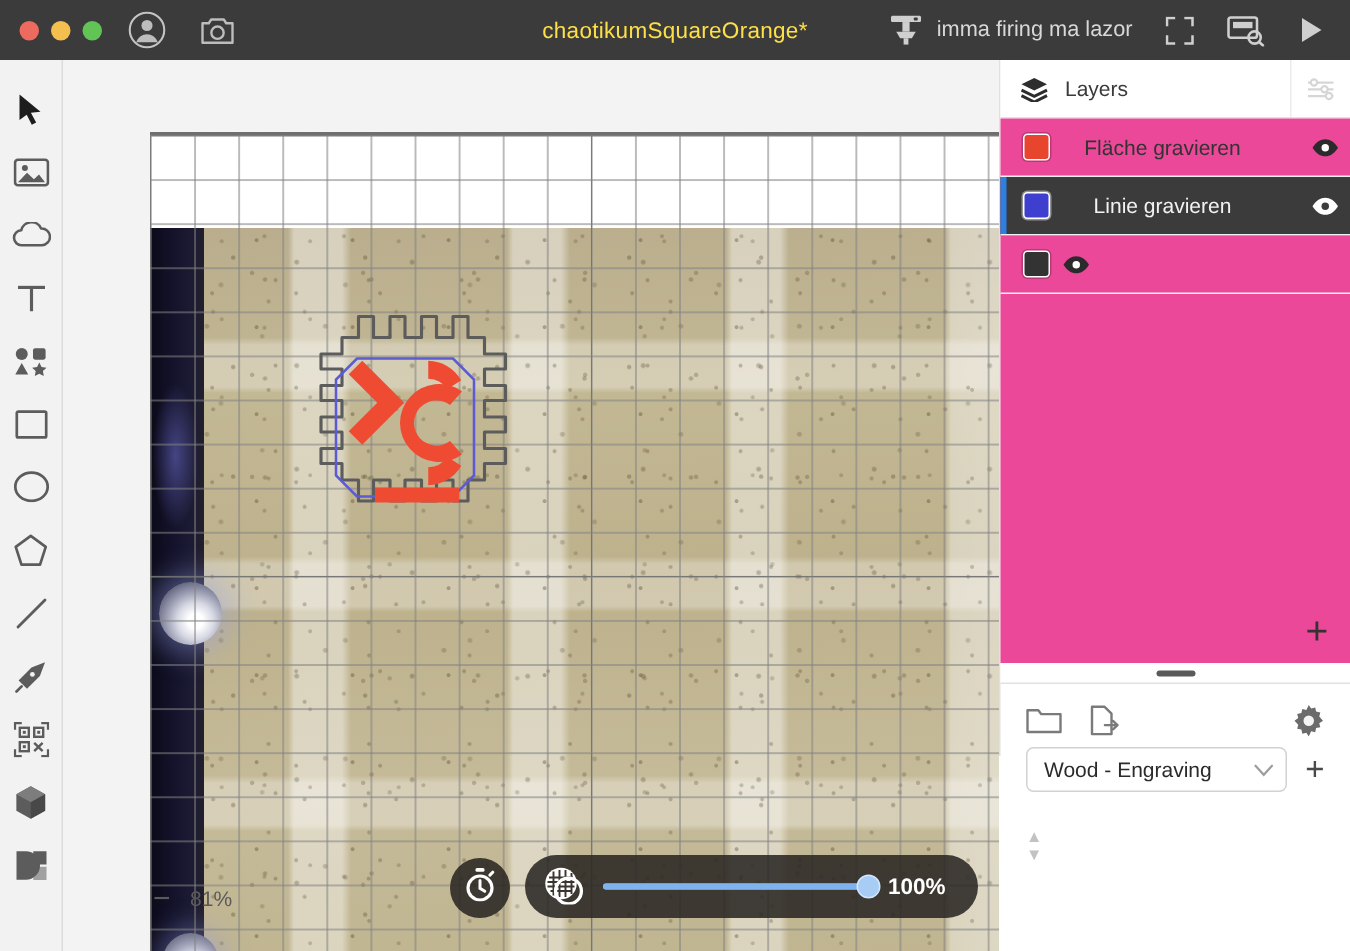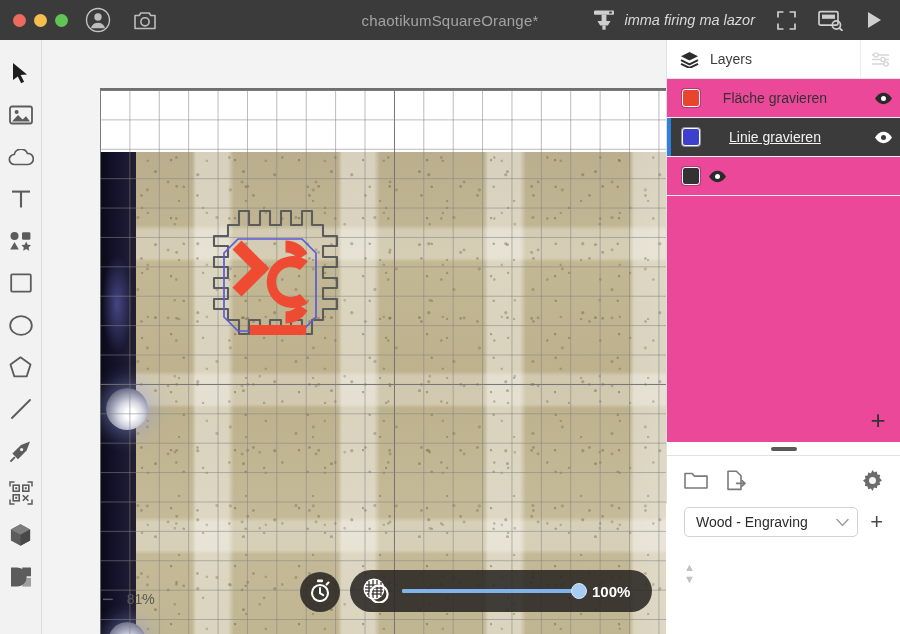--- a/index.html
+++ b/index.html
@@ -23,28 +23,28 @@
   .tl.r { background: #ec6a5e; }
   .tl.y { background: #f4bf4f; }
   .tl.g { background: #61c454; }
 
   .tb-icon { display: flex; align-items: center; justify-content: center; color: #bdbdbd; }
   .account-ic { margin-left: 17px; }
   .camera-ic { margin-left: 22px; }
 
   .doc-title {
     position: absolute; left: 0; right: 0; text-align: center;
-    color: #a3a3a3; font-size: 15px; letter-spacing: .2px;
+    color: #fde047; font-size: 15px; letter-spacing: .2px;
     pointer-events: none;
   }
   .tb-right {
     margin-left: auto; display: flex; align-items: center; gap: 0; padding-right: 10px;
   }
   .laser-ic { margin-right: 7px; }
-  .laser-label { color: #d8d8d8; font-size: 14.5px; margin-right: 22px; font-style: italic; }
+  .laser-label { color: #d8d8d8; font-size: 14.5px; margin-right: 22px; }
   .frame-ic { margin-right: 22px; }
   .preview-ic { margin-right: 22px; }
   .play-ic { margin-right: 6px; }
 
   
   .toolbar {
     position: absolute; left: 0; top: 40px; width: 42px; height: 594px;
     background: #f2f2f2; border-right: 1px solid #dcdcdc;
     display: flex; flex-direction: column; align-items: center;
     padding-top: 14px; gap: 0;
@@ -227,21 +227,21 @@
   .sw {
     width: 18px; height: 18px; border-radius: 3px;
     margin-left: 15px; border: 1.5px solid #fff;
     box-shadow: 0 0 0 1px rgba(0,0,0,.22);
   }
   .layer-row.sel .sw { box-shadow: 0 0 0 1px rgba(255,255,255,.45); }
   .layer-name {
     flex: 1; text-align: center; font-size: 14px; color: #333;
     padding-right: 16px;
   }
-  .layer-row.sel .layer-name { color: #f2f2f2; text-decoration: underline; }
+  .layer-row.sel .layer-name { color: #f2f2f2; }
   .eye { width: 34px; display: flex; align-items: center; justify-content: center; color: #2b2b2b; }
   .layer-row.sel .eye { color: #fff; }
 
   .add-layer {
     position: absolute; right: 0; bottom: 0; width: 44px; height: 44px;
     display: flex; align-items: center; justify-content: center;
     color: #333; font-size: 26px; cursor: pointer;
   }
 
   .panel-divider {
@@ -252,21 +252,21 @@
 
   .param-head {
     background: #f3f3f3; padding: 14px 17px 15px 17px;
     border-bottom: 1px solid #e4e4e4;
   }
   .param-title { font-size: 14.5px; font-weight: 700; color: #2a2a2a; line-height: 1.42; }
 
   .param-body { padding: 14px 17px 0 17px; }
   .param-iconrow { display: flex; align-items: center; gap: 18px; color: #7a7a7a; }
   .param-gear { margin-left: auto; color: #6b6b6b; }
-  .param-selrow { display: flex; align-items: center; gap: 12px; margin-top: 12px; }
+  .param-selrow { display: flex; align-items: center; gap: 12px; margin-top: 2px; }
   .param-select {
     flex: 1; height: 30px; border: 1px solid #d2d2d2; border-radius: 5px;
     background: #fff; display: flex; align-items: center;
     padding: 0 8px 0 11px; font-size: 14px; color: #2b2b2b; cursor: pointer;
   }
   .sel-caret { margin-left: auto; color: #9e9e9e; }
   .param-add { font-size: 22px; color: #4a4a4a; cursor: pointer; line-height: 1; }
 
   .param-row {
     display: flex; align-items: center; margin-top: 24px; font-size: 14px;

